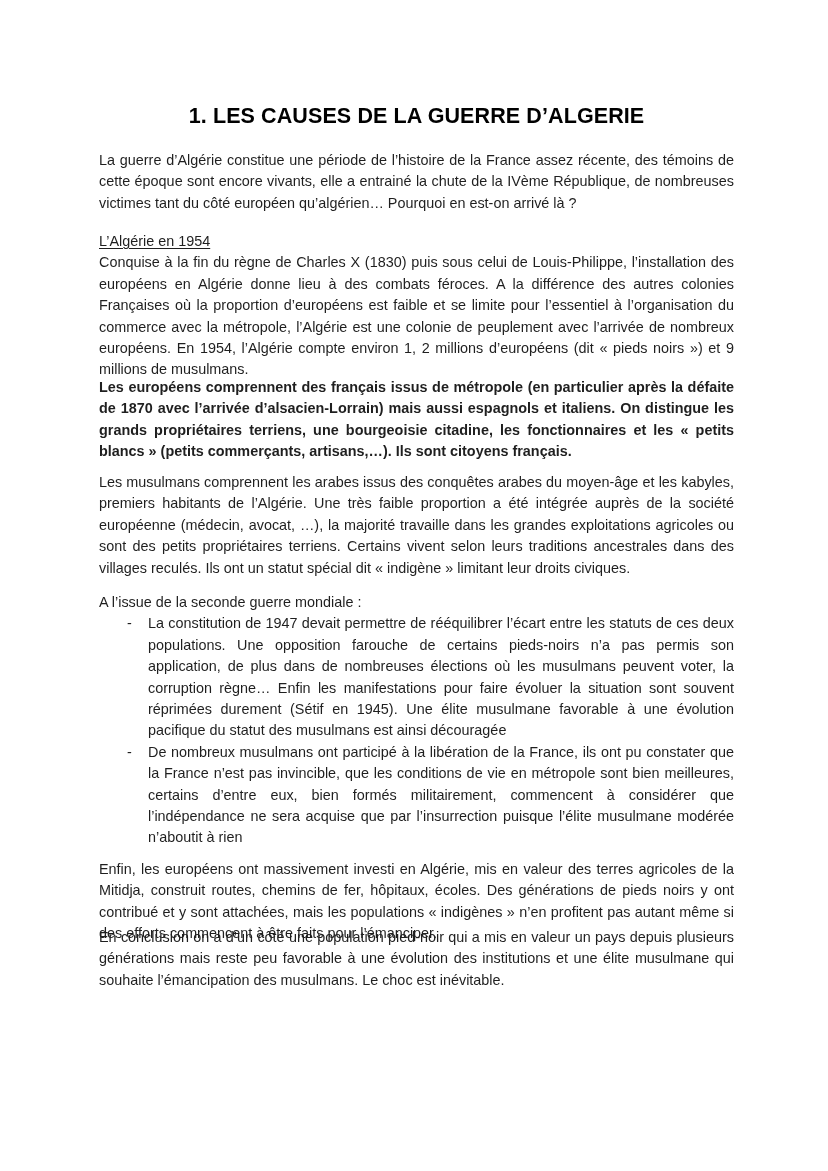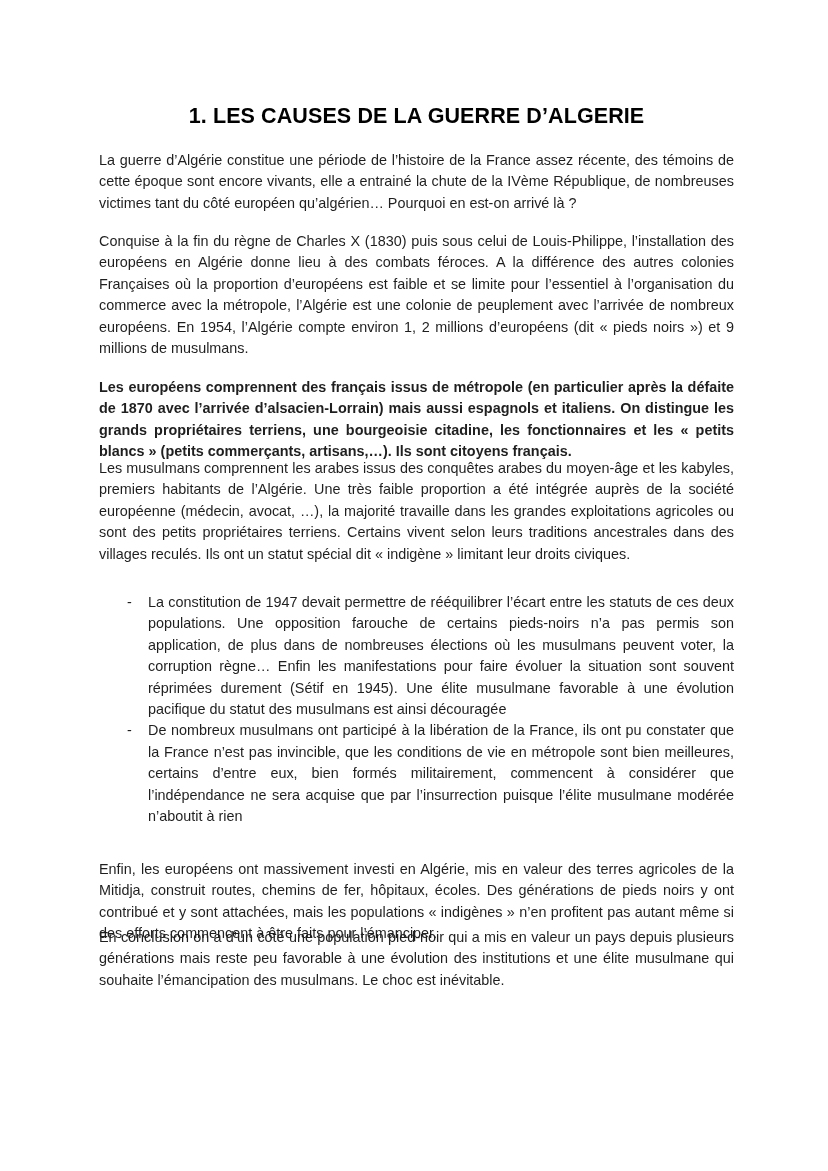--- a/index.html
+++ b/index.html
@@ -94,32 +94,34 @@
 <div class="page">
   <div class="content">
 
     <h1 class="doc-title">1. LES CAUSES DE LA GUERRE D’ALGERIE</h1>
 
     <div class="body-block" style="top:150px;">
       <p class="para">La guerre d’Algérie constitue une période de l’histoire de la France assez récente, des témoins de cette époque sont encore vivants, elle a entrainé la chute de la IVème République, de nombreuses victimes tant du côté européen qu’algérien… Pourquoi en est-on arrivé là ?</p>
     </div>
 
     <div class="body-block" style="top:231px;">
+      <span class="sub-head">L’Algérie en 1954</span>
       <p class="para">Conquise à la fin du règne de Charles X (1830) puis sous celui de Louis-Philippe, l’installation des européens en Algérie donne lieu à des combats féroces. A la différence des autres colonies Françaises où la proportion d’européens est faible et se limite pour l’essentiel à l’organisation du commerce avec la métropole, l’Algérie est une colonie de peuplement avec l’arrivée de nombreux européens. En 1954, l’Algérie compte environ 1, 2 millions d’européens (dit « pieds noirs ») et 9 millions de musulmans.</p>
     </div>
 
     <div class="body-block" style="top:377px;font-weight:bold;">
       <p class="para">Les européens comprennent des français issus de métropole (en particulier après la défaite de 1870 avec l’arrivée d’alsacien-Lorrain) mais aussi espagnols et italiens. On distingue les grands propriétaires terriens, une bourgeoisie citadine, les fonctionnaires et les « petits blancs » (petits commerçants, artisans,…). Ils sont citoyens français.</p>
     </div>
 
-    <div class="body-block" style="top:458px;">
+    <div class="body-block" style="top:472px;">
       <p class="para">Les musulmans comprennent les arabes issus des conquêtes arabes du moyen-âge et les kabyles, premiers habitants de l’Algérie. Une très faible proportion a été intégrée auprès de la société européenne (médecin, avocat, …), la majorité travaille dans les grandes exploitations agricoles ou sont des petits propriétaires terriens. Certains vivent selon leurs traditions ancestrales dans des villages reculés. Ils ont un statut spécial dit « indigène » limitant leur droits civiques.</p>
     </div>
 
     <div class="body-block" style="top:592px;">
+      <p class="para left">A l’issue de la seconde guerre mondiale :</p>
       <ul class="dash-list">
         <li>
           <span class="dash">-</span>
           <span>La constitution de 1947 devait permettre de rééquilibrer l’écart entre les statuts de ces deux populations. Une opposition farouche de certains pieds-noirs n’a pas permis son application, de plus dans de nombreuses élections où les musulmans peuvent voter, la corruption règne… Enfin les manifestations pour faire évoluer la situation sont souvent réprimées durement (Sétif en 1945). Une élite musulmane favorable à une évolution pacifique du statut des musulmans est ainsi découragée</span>
         </li>
         <li>
           <span class="dash">-</span>
           <span>De nombreux musulmans ont participé à la libération de la France, ils ont pu constater que la France n’est pas invincible, que les conditions de vie en métropole sont bien meilleures, certains d’entre eux, bien formés militairement, commencent à considérer que l’indépendance ne sera acquise que par l’insurrection puisque l’élite musulmane modérée n’aboutit à rien</span>
         </li>
       </ul>

